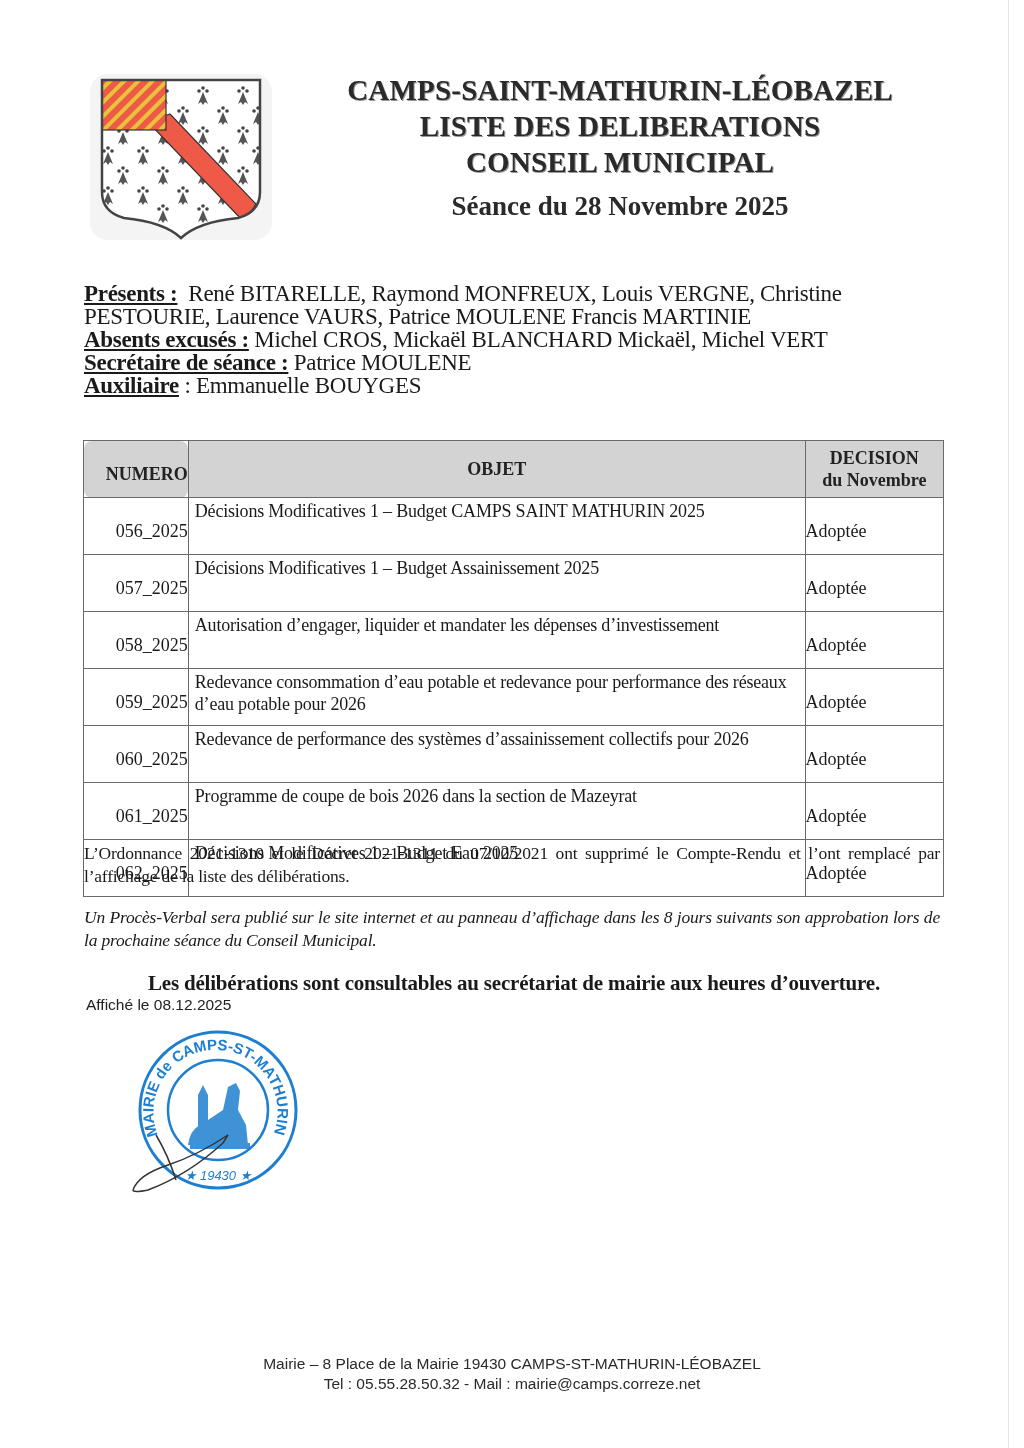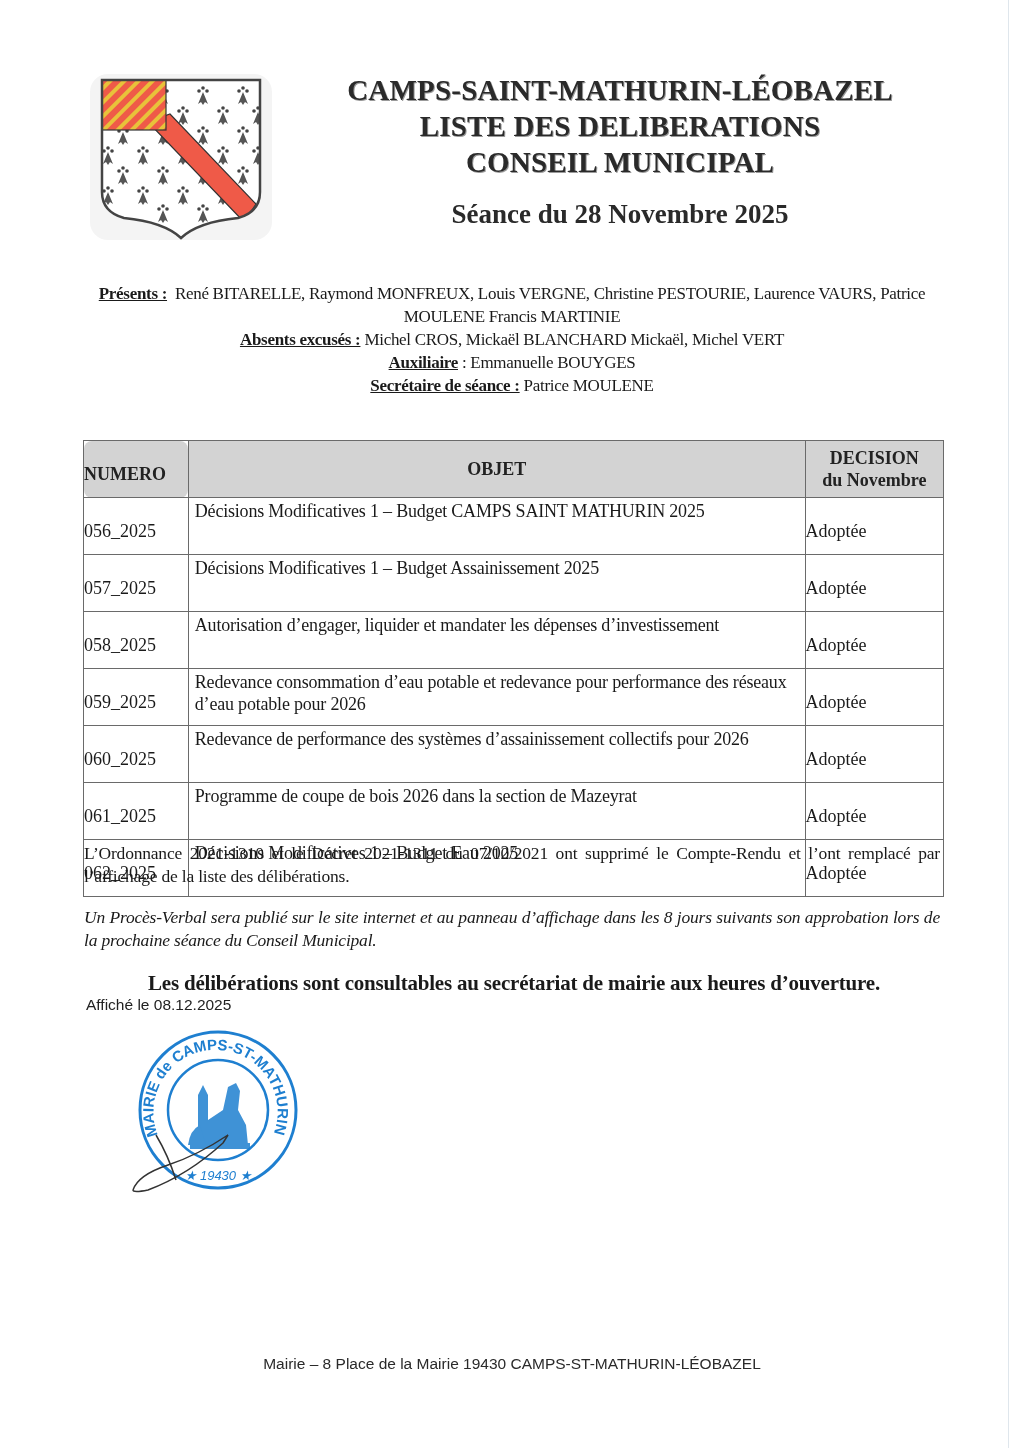--- a/index.html
+++ b/index.html
@@ -8,35 +8,35 @@
   .edge-line { position:absolute; left:1008px; top:0; width:1px; height:1448px; background:#dfe6ec; }
 
   
   .crest { position:absolute; left:88px; top:72px; width:186px; height:170px; }
 
   
   .title-block { position:absolute; left:270px; top:72px; width:700px; text-align:center;
                  font-family:"Liberation Serif", serif; font-weight:bold; color:#2a2a2a; }
   .title-line { font-size:29px; line-height:36px; letter-spacing:0.2px;
                 text-shadow:1px 1px 0 #9a9a9a; }
-  .title-date { font-size:27px; line-height:36px; margin-top:16px; }
-
-  
-  .attendance { position:absolute; left:84px; top:282px; width:856px; font-size:17px; line-height:23px;
-                font-family:"Liberation Serif", serif; letter-spacing:-0.3px;text-align:center; }
+  .title-date { font-size:27px; line-height:36px; margin-top:8px; }
+
+  
+  .attendance { position:absolute; left:84px; top:282px; width:856px; font-size:23px; line-height:23px;
+                font-family:"Liberation Serif", serif; letter-spacing:-0.3px; }
   .att-label { font-weight:bold; text-decoration:underline; }
 
   
   .delib-table { position:absolute; left:83px; top:440px; width:861px; border-collapse:collapse;
                  font-family:"Liberation Serif", serif; }
   .delib-table th, .delib-table td { border:1.5px solid #6a6a6a; padding:0; }
   .delib-table th { background:#d3d3d3; font-weight:bold; font-size:18px; height:46px; color:#222; }
   .th-decision { line-height:22px; }
   .delib-table td { height:46px; font-size:18px; vertical-align:top; }
-  .col-num { width:105px; text-align:left; vertical-align:middle !important; padding-top:10px !important;border-radius:8px; }
+  .col-num { width:105px; text-align:right; vertical-align:middle !important; padding-top:10px !important;border-radius:8px; }
   .col-obj { width:630px; padding:2px 6px 0 6px !important; line-height:22px; letter-spacing:-0.2px; }
   .col-dec { width:140px; text-align:left; vertical-align:middle !important; padding-top:10px !important; }
 
   
   .note { position:absolute; left:84px; width:856px; font-size:17.5px; line-height:23px;
           font-family:"Liberation Serif", serif; text-align:justify; letter-spacing:-0.2px; }
   .note-1 { top:842px; }
   .note-2 { top:906px; font-style:italic; }
   .note-3 { top:972px; width:860px; text-align:center; font-weight:bold; font-size:21px; }
   .posted { position:absolute; left:86px; top:996px; font-family:"Liberation Sans", sans-serif;
@@ -117,26 +117,26 @@
 <div class="attendance">
   <div>
     <span class="att-label">Présents :</span>&nbsp;
     <span>René BITARELLE, Raymond MONFREUX, Louis VERGNE, Christine PESTOURIE, Laurence VAURS, Patrice MOULENE Francis MARTINIE</span>
   </div>
   <div>
     <span class="att-label">Absents excusés :</span>
     <span>Michel CROS, Mickaël BLANCHARD Mickaël, Michel VERT</span>
   </div>
   <div>
+    <span class="att-label">Secrétaire de séance :</span>
+    <span>Patrice MOULENE</span>
+  </div>
+  <div>
     <span class="att-label">Auxiliaire</span>
     <span>: Emmanuelle BOUYGES</span>
-  </div>
-  <div>
-    <span class="att-label">Secrétaire de séance :</span>
-    <span>Patrice MOULENE</span>
   </div>
 </div>
 
 <table class="delib-table">
   <thead>
     <tr>
       <th class="col-num" style="padding-top:0;vertical-align:middle">NUMERO</th>
       <th>OBJET</th>
       <th class="th-decision">
         <div>DECISION</div>
@@ -203,13 +203,14 @@
   <g fill="#1e7fd0" opacity="0.85">
     <path d="M70 120 L70 70 L75 60 L80 70 L80 95 L95 85 L100 62 L108 58 L112 66 L110 85 L118 100 L120 120 Z"></path>
     <path d="M60 120 Q62 105 72 100 L78 120 Z"></path>
     <rect x="62" y="118" width="60" height="6"></rect>
   </g>
   <path d="M5 165 Q10 150 40 140 Q70 130 100 110 L95 118 Q60 150 20 165 Q5 168 5 165 M28 110 Q40 130 48 155" fill="none" stroke="#333" stroke-width="1.5"></path>
 </svg>
 
 <div class="footer">
   <div>Mairie – 8 Place de la Mairie 19430 CAMPS-ST-MATHURIN-LÉOBAZEL</div>
+  <div>Tel : 05.55.28.50.32 - Mail : mairie@camps.correze.net</div>
 </div>
 
 </body></html>

